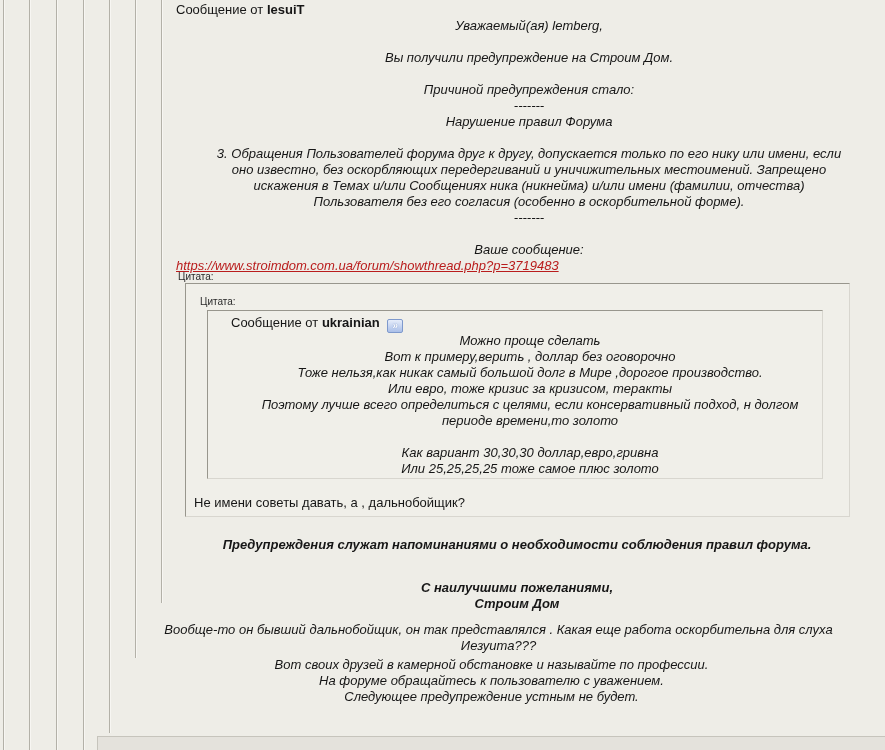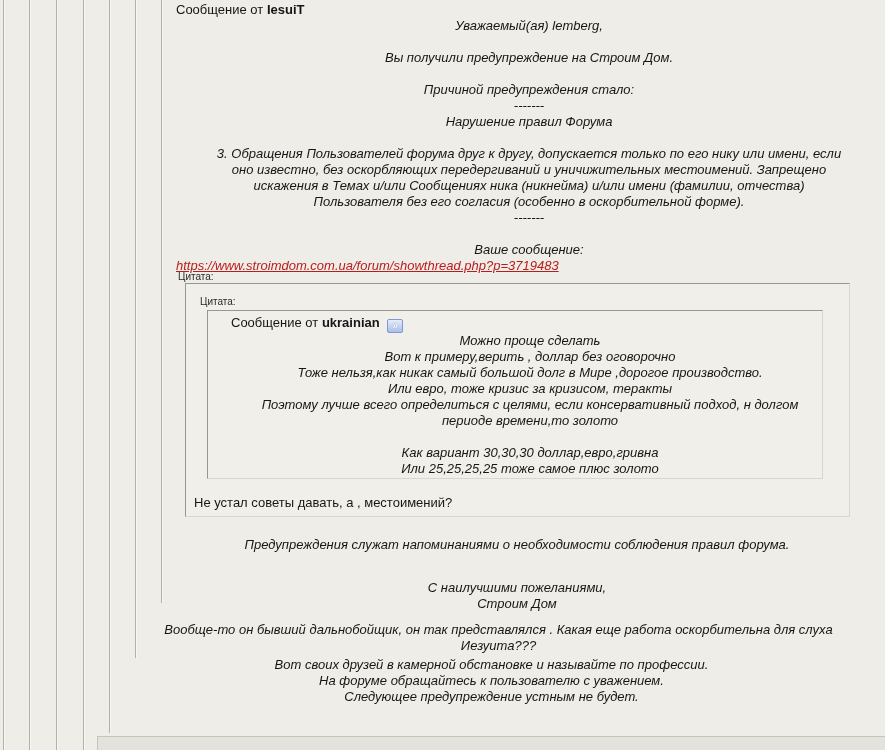--- a/index.html
+++ b/index.html
@@ -83,24 +83,24 @@
 Тоже нельзя,как никак самый большой долг в Мире ,дорогое производство.
 Или евро, тоже кризис за кризисом, теракты
 Поэтому лучше всего определиться с целями, если консервативный подход, н долгом
 периоде времени,то золото
 
 Как вариант 30,30,30 доллар,евро,гривна
 Или 25,25,25,25 тоже самое плюс золото</div>
     </div>
   </div>
 
-  <div class="abs" style="left:8px;top:211px;width:640px;font-style:normal;">Не устал советы давать, а , местоимений?</div>
+  <div class="abs" style="left:8px;top:211px;width:640px;font-style:normal;">Не имени советы давать, а , дальнобойщик?</div>
 </div>
 
-<div class="abs" style="left:164px;top:537px;width:706px;">
+<div class="abs" style="left:164px;top:537px;width:706px;font-weight:bold;">
   <div class="msg-body">Предупреждения служат напоминаниями о необходимости соблюдения правил форума.</div>
   <div class="msg-body" style="margin-top:27px;">С наилучшими пожеланиями,
 Строим Дом</div>
 </div>
 
 <div class="abs msg-body" style="left:133px;top:622px;width:731px;">Вообще-то он бывший дальнобойщик, он так представлялся . Какая еще работа оскорбительна для слуха
 Иезуита???</div>
 
 <div class="abs msg-body" style="left:113px;top:657px;width:757px;">Вот своих друзей в камерной обстановке и называйте по профессии.
 На форуме обращайтесь к пользователю с уважением.

